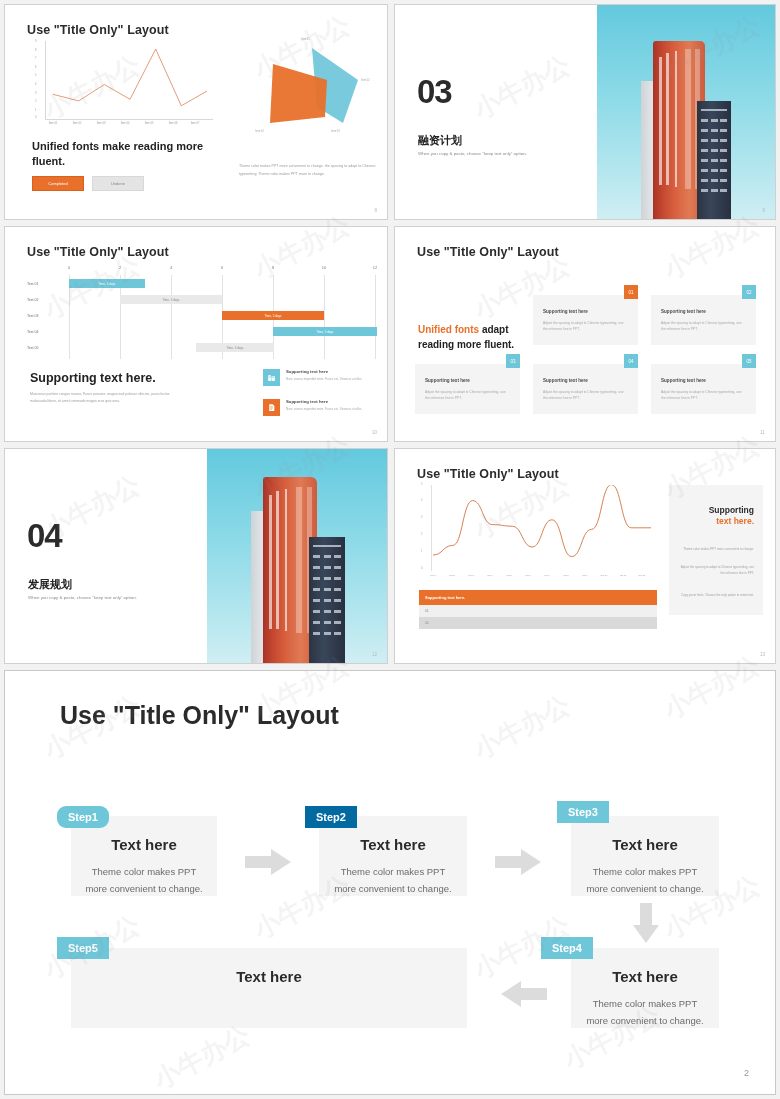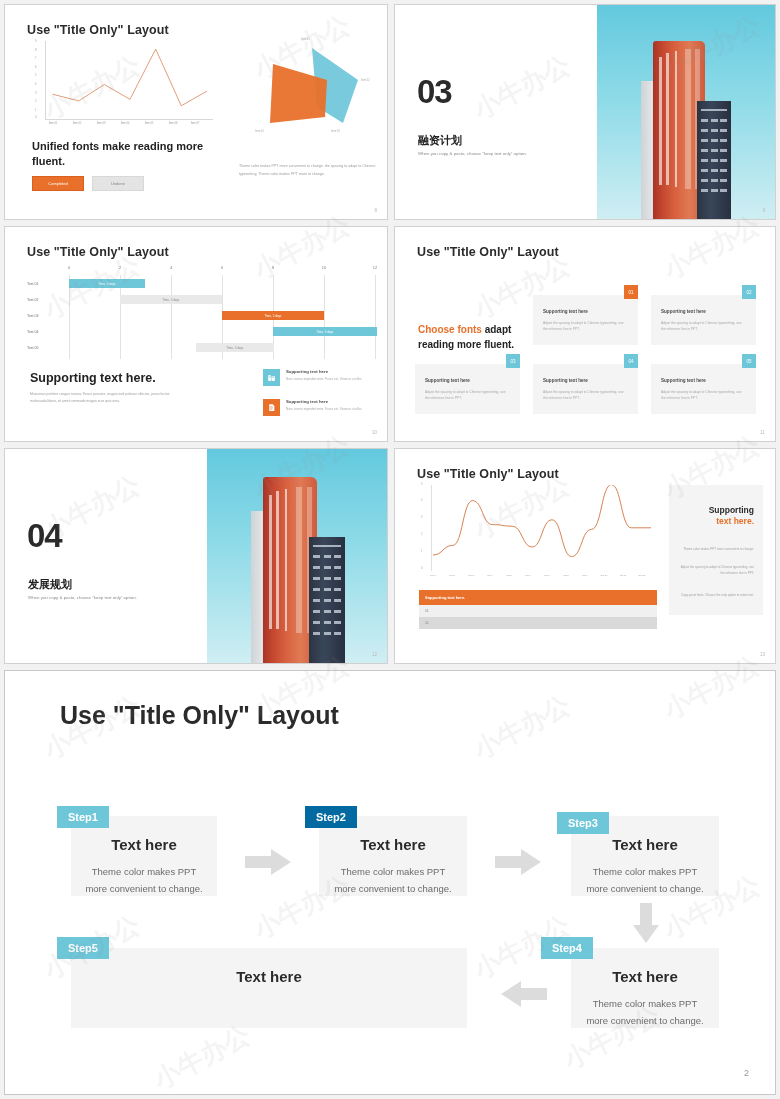--- a/index.html
+++ b/index.html
@@ -330,21 +330,21 @@
           <div class="tt">Supporting text here</div>
           <div class="bb">Nunc viverra imperdiet enim. Fusce est. Vivamus a tellus.</div>
         </div>
       </div>
       <div class="pagenum">10</div>
     </div>
 
     <div class="slide s4">
       <div class="slide-title" style="left:22px;top:18px;">Use "Title Only" Layout</div>
       <div class="lead">
-        <span class="hl">Choose fonts</span>
+        <span class="hl">Unified fonts</span>
         <span>adapt reading more fluent.</span>
       </div>
 
       <div class="card" style="left:138px;top:68px;">
         <div class="badge orange">01</div>
         <div class="ct">Supporting text here</div>
         <div class="cb">Adjust the spacing to adapt to Chinese typesetting, use the reference line in PPT.</div>
       </div>
       <div class="card" style="left:256px;top:68px;">
         <div class="badge teal">02</div>
@@ -462,41 +462,41 @@
     </div>
   </div>
 
   <div class="big">
     <div class="big-title">Use "Title Only" Layout</div>
 
     <div class="stepcard" style="left:66px;top:145px;width:146px;height:80px;">
       <div class="sh">Text here</div>
       <div class="sp">Theme color makes PPT more convenient to change.</div>
     </div>
-    <div class="steptag teal" style="left:52px;top:135px;">Step1</div>
+    <div class="steptag teal" style="left:52px;top:135px;border-radius:9px;">Step1</div>
 
     <svg class="arrow-r" style="left:240px;top:178px;" width="48" height="26">
       <polygon points="0,7 26,7 26,0 46,13 26,26 26,19 0,19" fill="#dcdcdc"></polygon>
     </svg>
 
     <div class="stepcard" style="left:314px;top:145px;width:148px;height:80px;">
       <div class="sh">Text here</div>
       <div class="sp">Theme color makes PPT more convenient to change.</div>
     </div>
     <div class="steptag orange" style="left:300px;top:135px;">Step2</div>
 
     <svg class="arrow-r" style="left:490px;top:178px;" width="48" height="26">
       <polygon points="0,7 26,7 26,0 46,13 26,26 26,19 0,19" fill="#dcdcdc"></polygon>
     </svg>
 
     <div class="stepcard" style="left:566px;top:145px;width:148px;height:80px;">
       <div class="sh">Text here</div>
       <div class="sp">Theme color makes PPT more convenient to change.</div>
     </div>
-    <div class="steptag teal" style="left:552px;top:141px;">Step3</div>
+    <div class="steptag teal" style="left:552px;top:130px;">Step3</div>
 
     <svg class="arrow-d" style="left:628px;top:232px;" width="26" height="42">
       <polygon points="7,0 19,0 19,22 26,22 13,40 0,22 7,22" fill="#dcdcdc"></polygon>
     </svg>
 
     <div class="stepcard" style="left:566px;top:277px;width:148px;height:80px;">
       <div class="sh">Text here</div>
       <div class="sp">Theme color makes PPT more convenient to change.</div>
     </div>
     <div class="steptag teal" style="left:536px;top:266px;">Step4</div>

